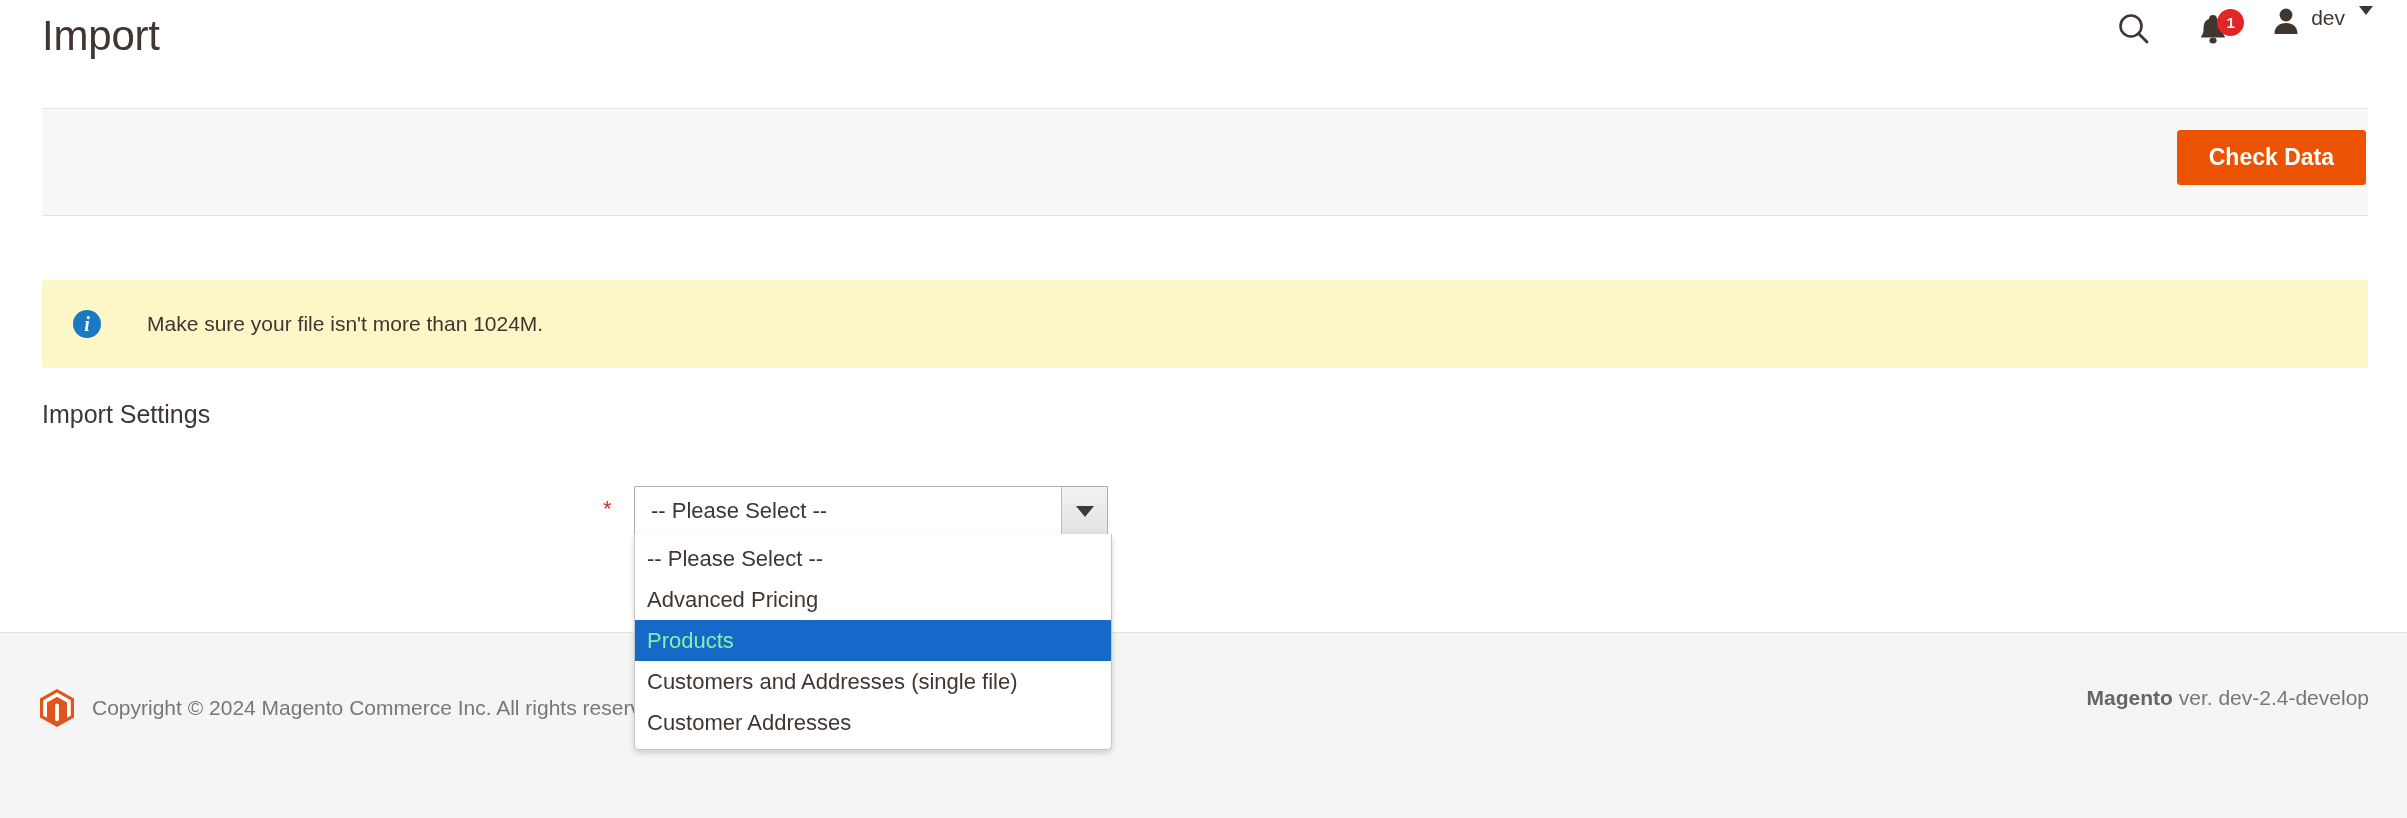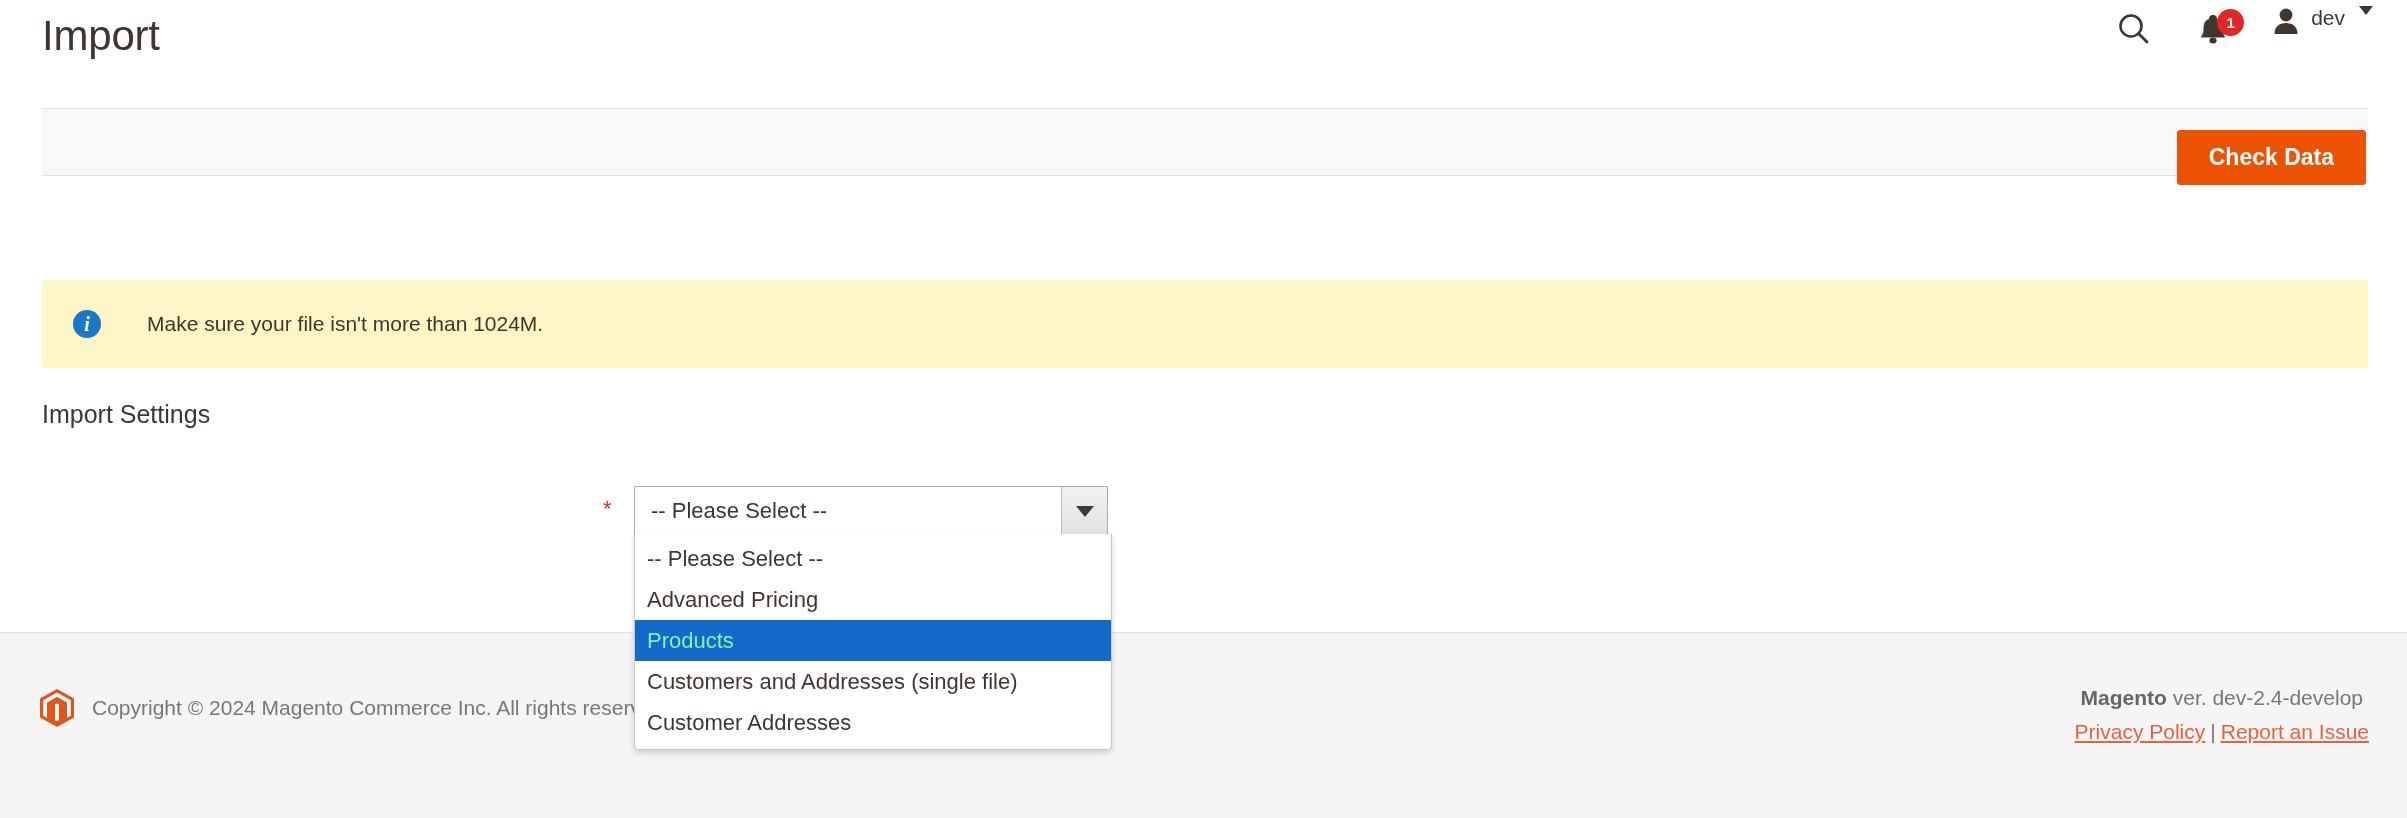--- a/index.html
+++ b/index.html
@@ -47,21 +47,21 @@
   }
   .hdr-user-name { font-size: 21px; color: #41362f; }
   .caret-down {
     width: 0; height: 0; border-left: 7px solid transparent;
     border-right: 7px solid transparent; border-top: 9px solid #41362f;
     margin-left: 4px;
   }
 
   
   .actions-strip {
-    position: absolute; left: 42px; top: 108px; width: 2326px; height: 68px;
+    position: absolute; left: 42px; top: 108px; width: 2326px; height: 108px;
     background: #f8f8f8; border-top: 1px solid #e3e3e3; border-bottom: 1px solid #e3e3e3;
   }
   .check-data-btn {
     position: absolute; right: 2px; top: 21px;
     background: #eb5202; color: #ffffff; border: 1px solid #eb5202;
     font-size: 23px; font-weight: 700; font-family: "Liberation Sans", sans-serif;
     padding: 13px 31px 14px 31px; border-radius: 3px; cursor: pointer;
     line-height: 1.15;
   }
 
@@ -140,21 +140,21 @@
     position: absolute; left: 0; top: 632px; width: 2407px; height: 186px;
     background: #f5f5f5; border-top: 1px solid #e3e3e3;
   }
   .footer-left {
     position: absolute; left: 40px; top: 56px;
     display: flex; align-items: center; gap: 18px;
   }
   .magento-logo { width: 34px; height: 38px; display: block; }
   .copyright { font-size: 21px; color: #777; white-space: nowrap; }
   .footer-right {
-    position: absolute; right: 38px; top: 48px; text-align: center;
+    position: absolute; right: 38px; top: 48px; text-align: left;
   }
   .version-line { font-size: 21px; color: #777; line-height: 34px; white-space: nowrap; }
   .version-line b { color: #666; font-weight: 700; }
   .footer-links { font-size: 21px; line-height: 34px; white-space: nowrap; }
   .footer-links a { color: #e8613c; text-decoration: underline; cursor: pointer; }
   .footer-links .sep { color: #777; text-decoration: none; padding: 0 5px; }
 </style>
 </head>
 <body>
 
@@ -240,19 +240,16 @@
           <path d="M15.1 31.2 L15.1 15.6 L17 14.5 L18.9 15.6 L18.9 31.2 L17 32.3 Z" fill="#ffffff"></path>
         </svg>
       </span>
       <span class="copyright">Copyright © 2024 Magento Commerce Inc. All rights reserved.</span>
     </div>
 
     <div class="footer-right">
       <div class="version-line">
         <b>Magento</b><span> ver. dev-2.4-develop</span>
       </div>
-      <div class="footer-links">
-        <a>Privacy Policy</a><span class="sep">|</span><a>Report an Issue</a>
-      </div>
     </div>
   </div>
 
 </div>
 
 </body></html>

